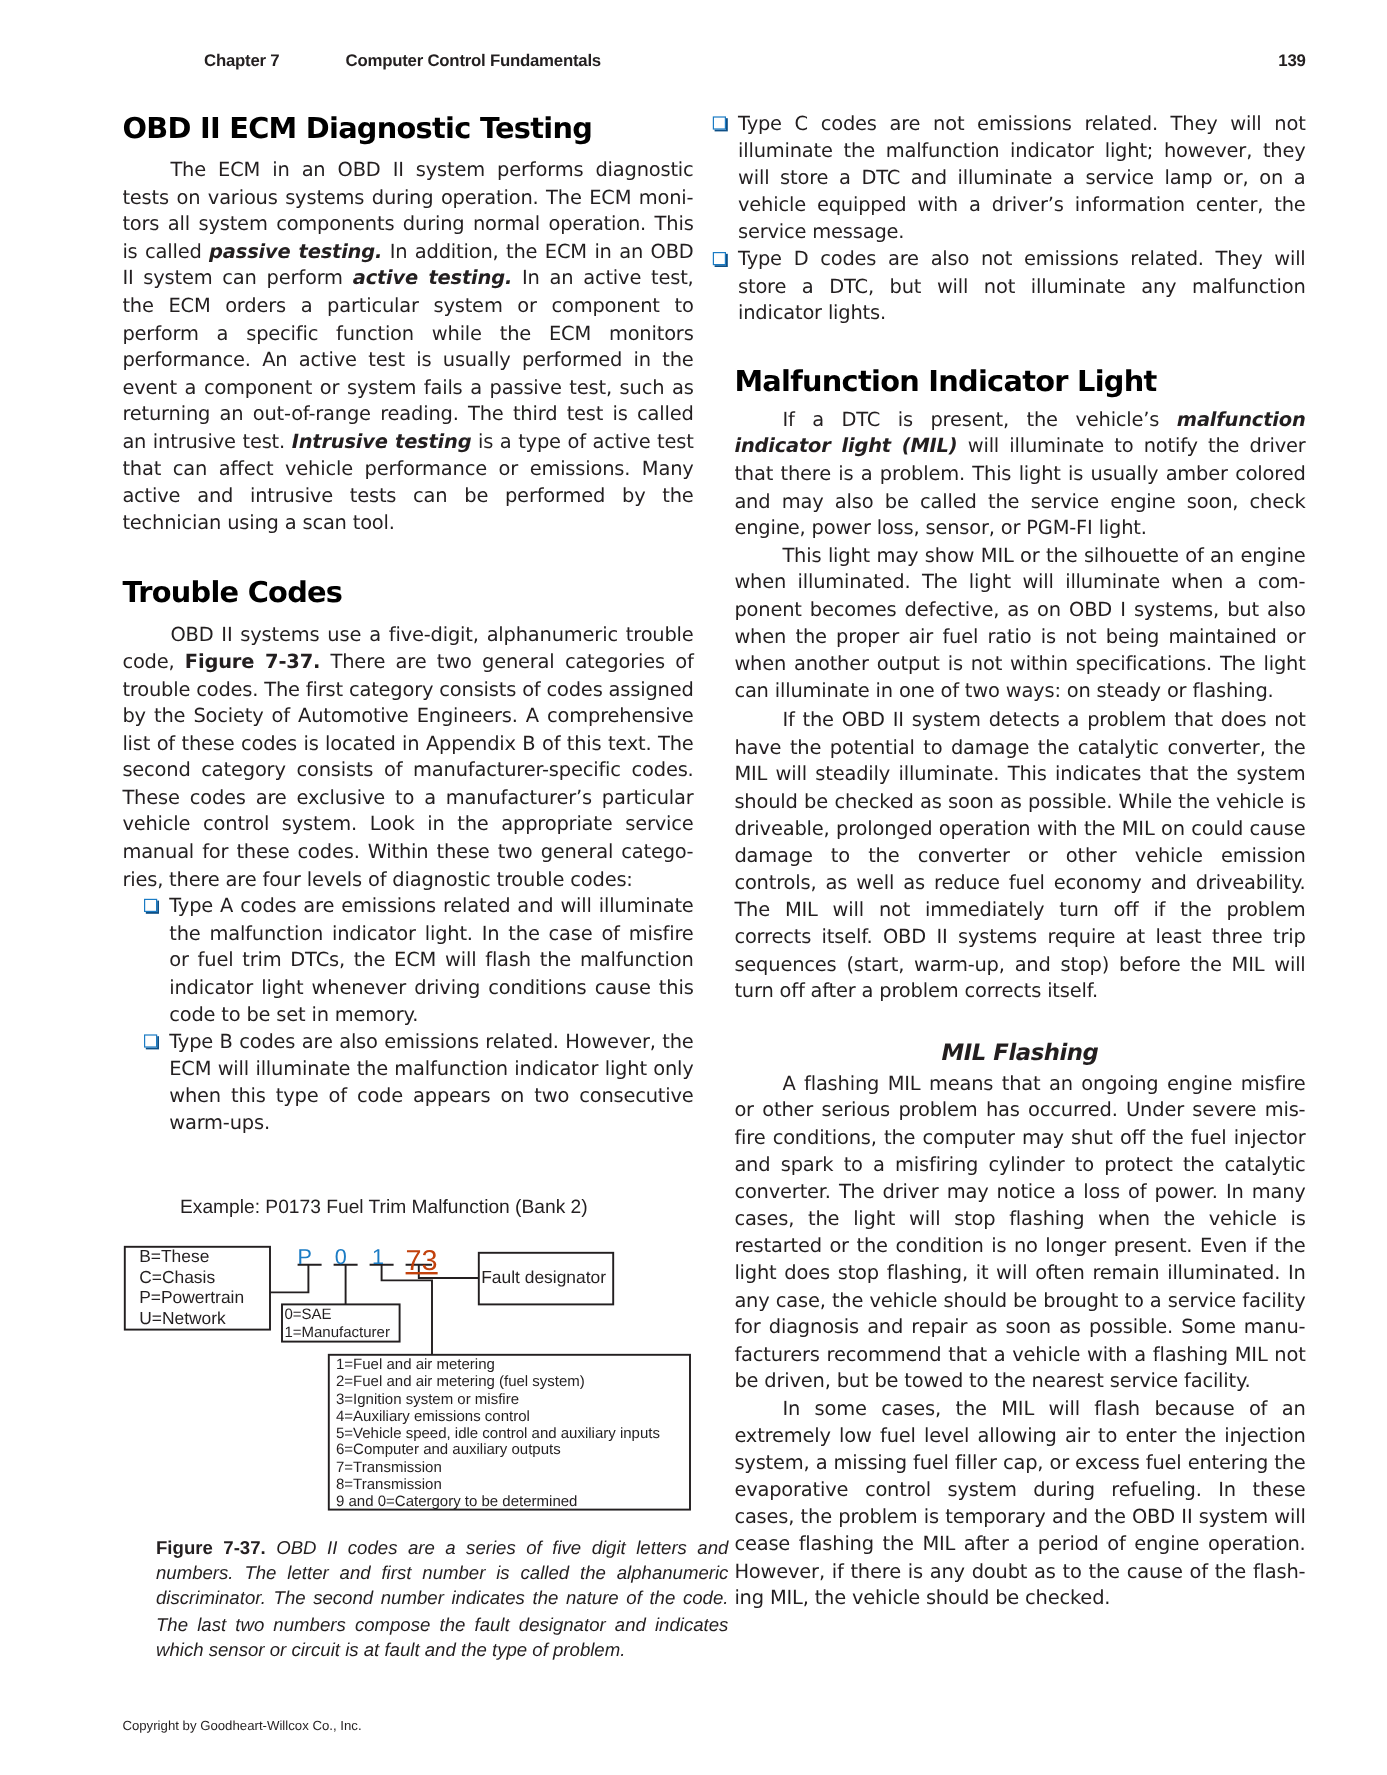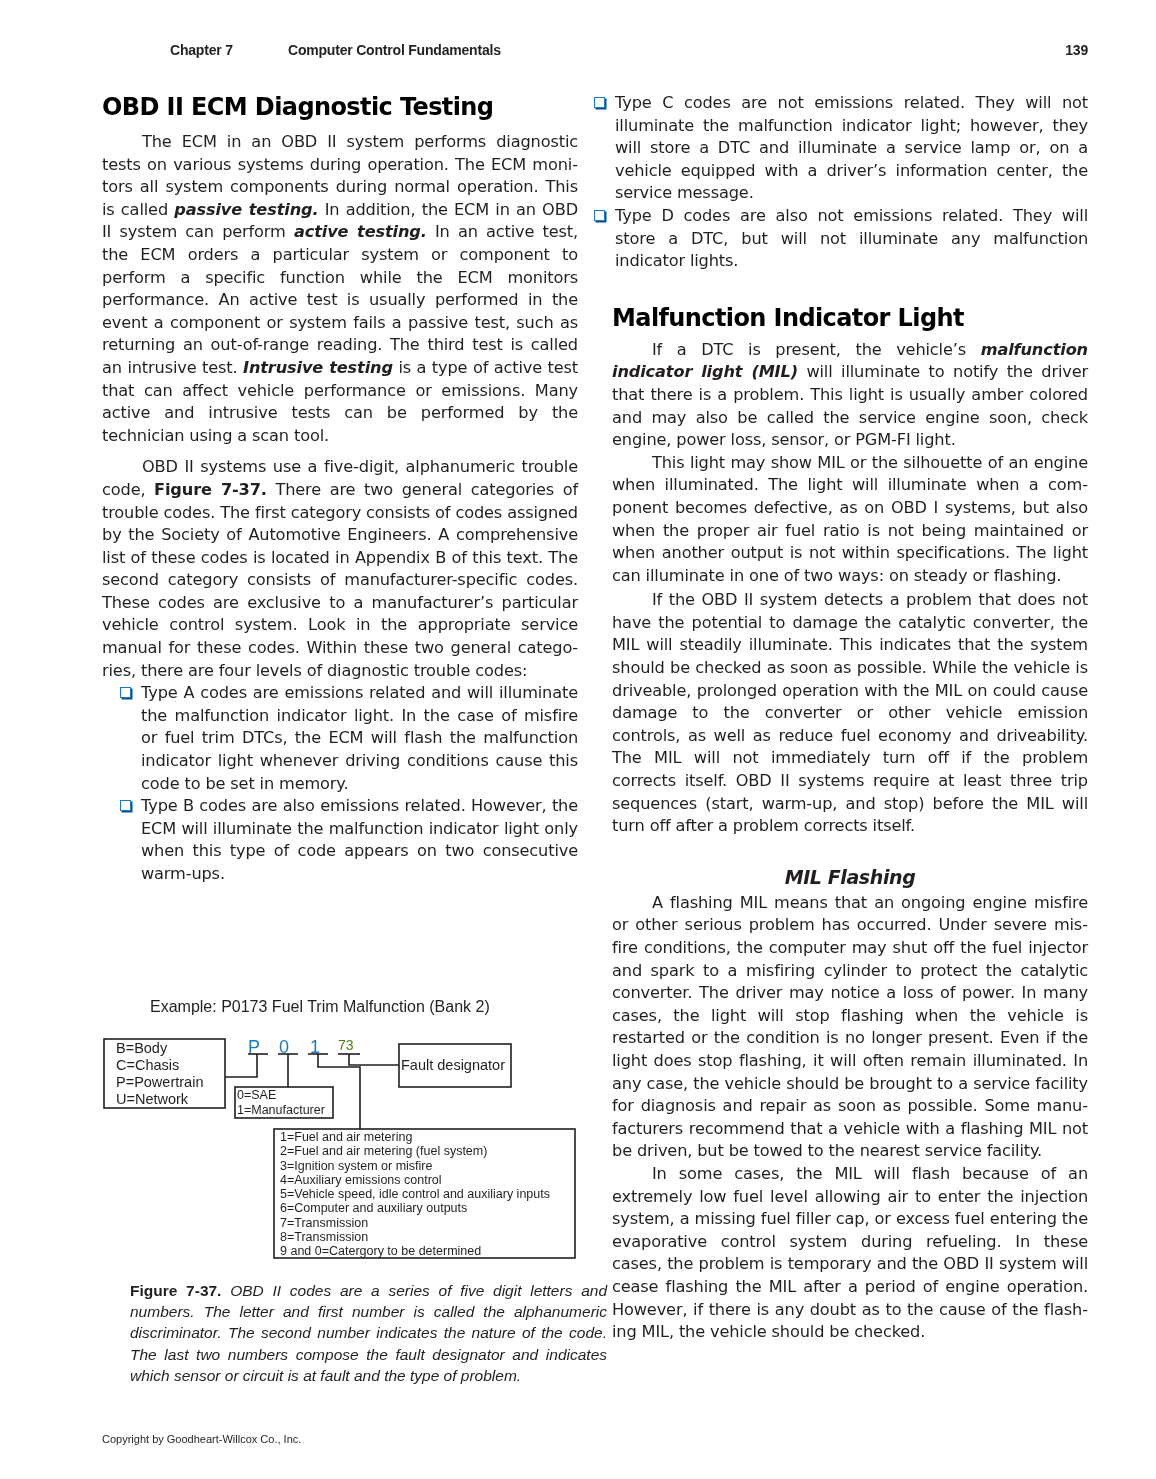--- a/index.html
+++ b/index.html
@@ -40,20 +40,21 @@
 <div class="running-head">
   <span class="chap">Chapter 7</span>
   <span class="title">Computer Control Fundamentals</span>
   <span class="pnum">139</span>
 </div>
 
 <div class="col col-left">
   <h1 class="sec">OBD II ECM Diagnostic Testing</h1>
   <p class="body" style="margin-top:9px;"><span>The ECM in an OBD II system performs diagnostic tests on various systems during operation. The ECM moni­tors all system components during normal operation. This is called </span><span class="kw">passive testing.</span><span> In addition, the ECM in an OBD II system can perform </span><span class="kw">active testing.</span><span> In an active test, the ECM orders a particular system or component to perform a specific function while the ECM monitors performance. An active test is usually performed in the event a component or system fails a passive test, such as returning an out-of-range reading. The third test is called an intrusive test. </span><span class="kw">Intrusive testing</span><span> is a type of active test that can affect vehicle perfor­mance or emissions. Many active and intrusive tests can be performed by the technician using a scan tool.</span></p>
 
+  <h1 class="sec" style="margin-top:32px;">Trouble Codes</h1>
   <p class="body" style="margin-top:9px;"><span>OBD II systems use a five-digit, alphanumeric trouble code, </span><span class="fig-ref">Figure 7-37.</span><span> There are two general categories of trouble codes. The first category consists of codes assigned by the Society of Automotive Engineers. A comprehensive list of these codes is located in Appendix B of this text. The second category consists of manufacturer-specific codes. These codes are exclusive to a manufacturer’s particular vehicle control system. Look in the appropriate service manual for these codes. Within these two general catego­ries, there are four levels of diagnostic trouble codes:</span></p>
   <ul class="boxlist">
     <li><span class="chk"></span><span>Type A codes are emissions related and will illuminate the malfunction indicator light. In the case of misfire or fuel trim DTCs, the ECM will flash the malfunction indicator light whenever driving conditions cause this code to be set in memory.</span></li>
     <li><span class="chk"></span><span>Type B codes are also emissions related. However, the ECM will illuminate the malfunction indicator light only when this type of code appears on two consecu­tive warm-ups.</span></li>
   </ul>
 </div>
 
 <div class="fig">
   <svg width="480" height="270" viewBox="0 0 480 270">
     <g fill="none" stroke="#231f20" stroke-width="1.6">
@@ -78,24 +79,24 @@
       <polyline points="216,59 216,72 258,72 258,134"></polyline>
 
       <polyline points="247,59 247,70 297,70"></polyline>
     </g>
   </svg>
   <div class="lbl" style="left:48px; top:3px; font-size:16px;">Example: P0173 Fuel Trim Malfunction (Bank 2)</div>
 
   <div class="lbl" style="left:146px; top:42px; font-size:18px; color:#1a7bc4;">P</div>
   <div class="lbl" style="left:177px; top:42px; font-size:18px; color:#1a7bc4;">0</div>
   <div class="lbl" style="left:208px; top:42px; font-size:18px; color:#1a7bc4;">1</div>
-  <div class="lbl" style="left:236px; top:42px; font-size:14px; color:#4d7c0f;">73</div>
+  <div class="lbl" style="left:236px; top:42px; font-size:24px; color:#c2410c;text-decoration:underline;">73</div>
 
   <div class="lbl" style="left:14px; top:45px; font-size:14.5px; line-height:17px;">
-    <div>B=Body</div>
+    <div>B=These</div>
     <div>C=Chasis</div>
     <div>P=Powertrain</div>
     <div>U=Network</div>
   </div>
 
   <div class="lbl" style="left:299px; top:62px; font-size:14.5px;">Fault designator</div>
 
   <div class="lbl" style="left:135px; top:93px; font-size:12.5px; line-height:14.5px;">
     <div>0=SAE</div>
     <div>1=Manufacturer</div>

